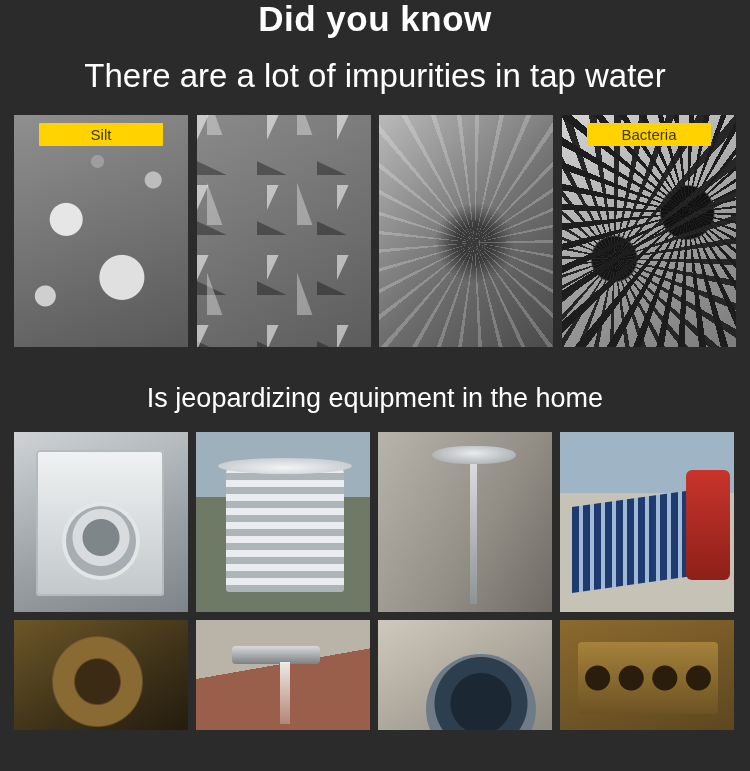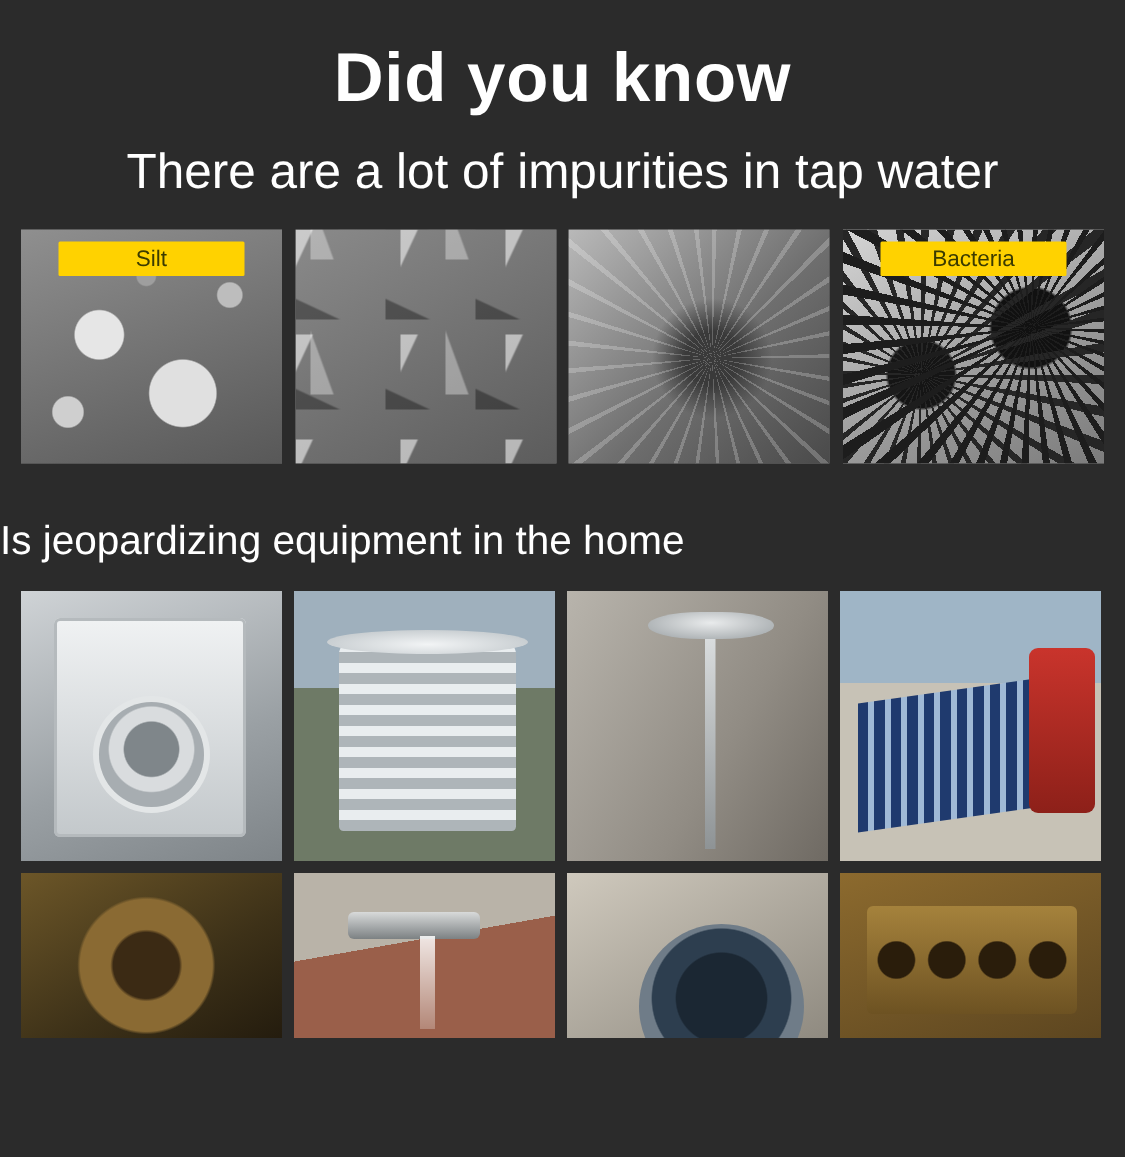--- a/index.html
+++ b/index.html
@@ -17,64 +17,64 @@
   }
   .page {
     width: 750px;
     height: 771px;
     background: #2b2b2b;
     position: relative;
     box-sizing: border-box;
   }
   .title {
     text-align: center;
-    font-size: 46px;
+    font-size: 35px;
     font-weight: bold;
     letter-spacing: 0.5px;
-    padding-top: 26px;
     line-height: 1.1;
     color: #ffffff;
   }
   .subtitle {
     text-align: center;
     font-size: 33px;
     font-weight: normal;
     margin-top: 18px;
     color: #ffffff;
   }
   .impurity-row {
     display: flex;
     justify-content: space-between;
     padding: 0 14px;
     margin-top: 20px;
     gap: 8px;
   }
   .impurity-cell {
     position: relative;
     width: 174px;
-    height: 156px;
+    height: 232px;
     overflow: hidden;
     background: #777;
   }
   .impurity-label {
     position: absolute;
     top: 8px;
     left: 50%;
     transform: translateX(-50%);
     background: #ffd200;
     color: #3b3b00;
     font-size: 15px;
     padding: 3px 0;
     width: 124px;
     text-align: center;
     z-index: 5;
     border-radius: 1px;
     font-family: "Liberation Sans", sans-serif;
   }
   .section-title {
+    text-align: center;
     font-size: 27px;
     margin-top: 36px;
     color: #ffffff;
   }
   .equip-grid {
     display: flex;
     flex-wrap: wrap;
     padding: 0 14px;
     gap: 8px;
     margin-top: 18px;

